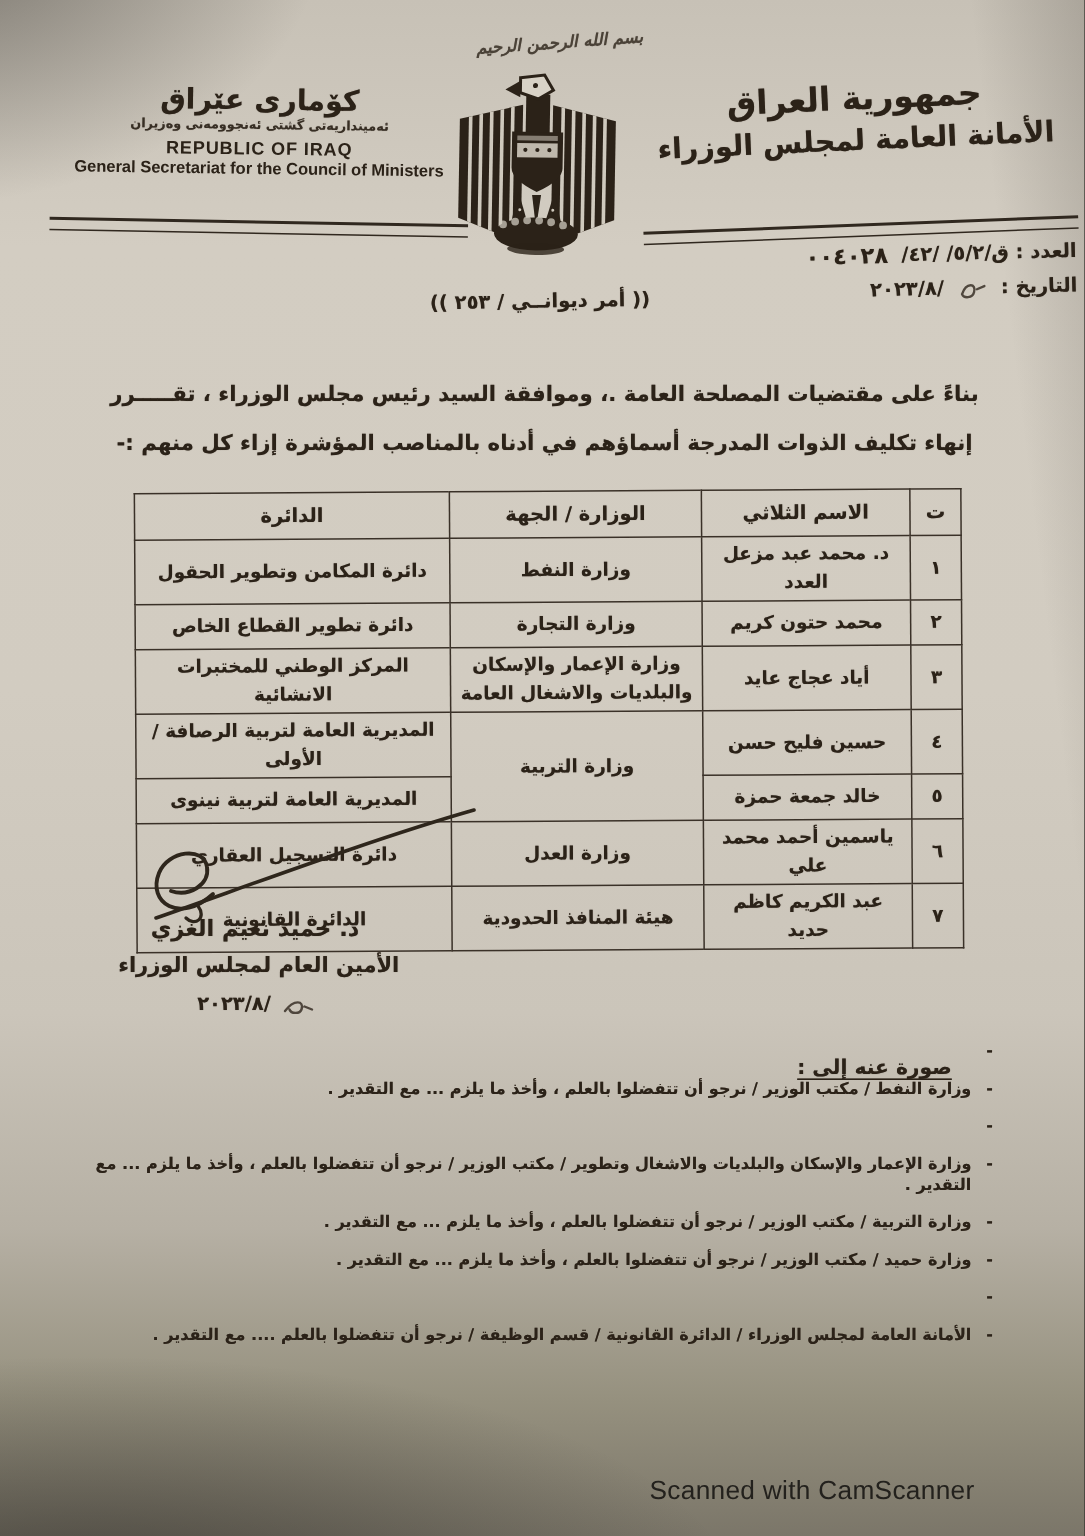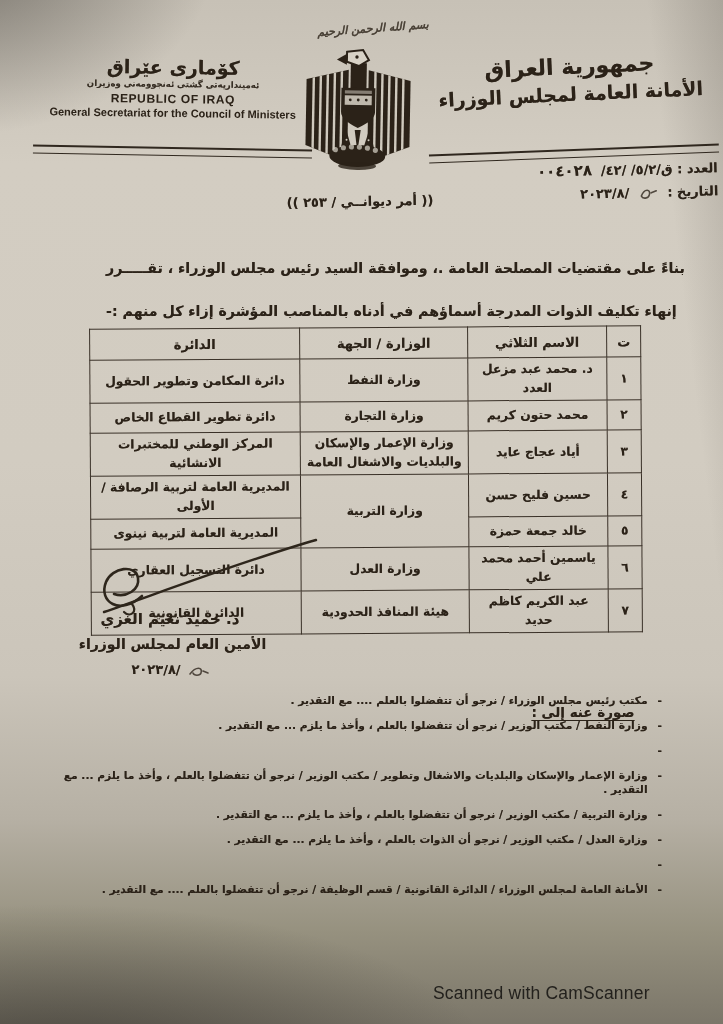--- a/index.html
+++ b/index.html
@@ -38,22 +38,22 @@
   .ref{left:408px;top:162px;width:310px;transform:rotate(-1.4deg);}
   .ref-line{display:flex;direction:rtl;justify-content:flex-start;align-items:center;gap:9px;
     font-weight:bold;font-size:13px;}
   .ref-line + .ref-line{margin-top:7px;}
   .ref-num{font-size:15px;letter-spacing:3px;}
   .hand-mark{display:inline-block;opacity:.85;}
   .order-note{left:280px;top:194px;width:160px;text-align:center;font-size:13px;font-weight:bold;
     transform:rotate(-1deg);}
 
   
-  .body-par{left:70px;top:247px;width:586px;font-size:14.2px;font-weight:bold;line-height:43px;
-    text-align:left;margin-left:36px;}
+  .body-par{left:70px;top:247px;width:586px;font-size:14.2px;font-weight:bold;line-height:33px;
+    text-align:center;}
 
   
   .tbl-wrap{left:90px;top:327px;transform:rotate(-.35deg);}
   table.doc{border-collapse:collapse;direction:rtl;table-layout:fixed;width:551px;}
   table.doc th,table.doc td{border:1.7px solid #3a3128;font-family:"DejaVu Sans",sans-serif;
     color:#2b2218;text-shadow:0 0 .5px rgba(43,32,22,.5);padding:2px 5px;}
   table.doc th{font-size:13px;font-weight:bold;height:26px;}
   table.doc td{font-size:12.3px;font-weight:bold;text-align:center;height:25px;line-height:1.55;}
   col.c-no{width:34px;} col.c-name{width:139px;} col.c-min{width:168px;} col.c-dep{width:210px;}
   td.cell-name{text-align:right;padding-right:7px;}
@@ -244,40 +244,39 @@
     <svg class="hand-mark" width="22" height="14" viewBox="0 0 22 14">
       <path d="M2,11 C8,3 15,4 13,10 C12,13 6,13 5,10 M15,8 L20,10" fill="none" stroke="#3a3128" stroke-width="1.6" stroke-linecap="round"></path>
     </svg>
     <span dir="ltr">٢٠٢٣/٨/</span>
   </div>
 
   <div class="abs copy-head ar" dir="rtl">صورة عنه إلى :</div>
   <div class="abs copy-list" id="copy-list">
       <div class="copy-item ar">
         <span class="copy-dash">-</span>
-        <span dir="rtl">مكتب رئيس مجلس الوزراء / نرجو أن تتفضلوا بالعلم .... مع التقدير .</span>
       </div>
       <div class="copy-item ar">
         <span class="copy-dash">-</span>
         <span dir="rtl">وزارة النفط / مكتب الوزير / نرجو أن تتفضلوا بالعلم ، وأخذ ما يلزم ... مع التقدير .</span>
       </div>
       <div class="copy-item ar">
         <span class="copy-dash">-</span>
       </div>
       <div class="copy-item ar">
         <span class="copy-dash">-</span>
         <span dir="rtl">وزارة الإعمار والإسكان والبلديات والاشغال وتطوير / مكتب الوزير / نرجو أن تتفضلوا بالعلم ، وأخذ ما يلزم ... مع التقدير .</span>
       </div>
       <div class="copy-item ar">
         <span class="copy-dash">-</span>
         <span dir="rtl">وزارة التربية / مكتب الوزير / نرجو أن تتفضلوا بالعلم ، وأخذ ما يلزم ... مع التقدير .</span>
       </div>
       <div class="copy-item ar">
         <span class="copy-dash">-</span>
-        <span dir="rtl">وزارة العدل / مكتب الوزير / نرجو أن الذوات بالعلم ، وأخذ ما يلزم ... مع التقدير .</span>
+        <span dir="rtl">وزارة حميد / مكتب الوزير / نرجو أن تتفضلوا بالعلم ، وأخذ ما يلزم ... مع التقدير .</span>
       </div>
       <div class="copy-item ar">
         <span class="copy-dash">-</span>
       </div>
       <div class="copy-item ar">
         <span class="copy-dash">-</span>
         <span dir="rtl">الأمانة العامة لمجلس الوزراء / الدائرة القانونية / قسم الوظيفة / نرجو أن تتفضلوا بالعلم .... مع التقدير .</span>
       </div>
     </div>
 

